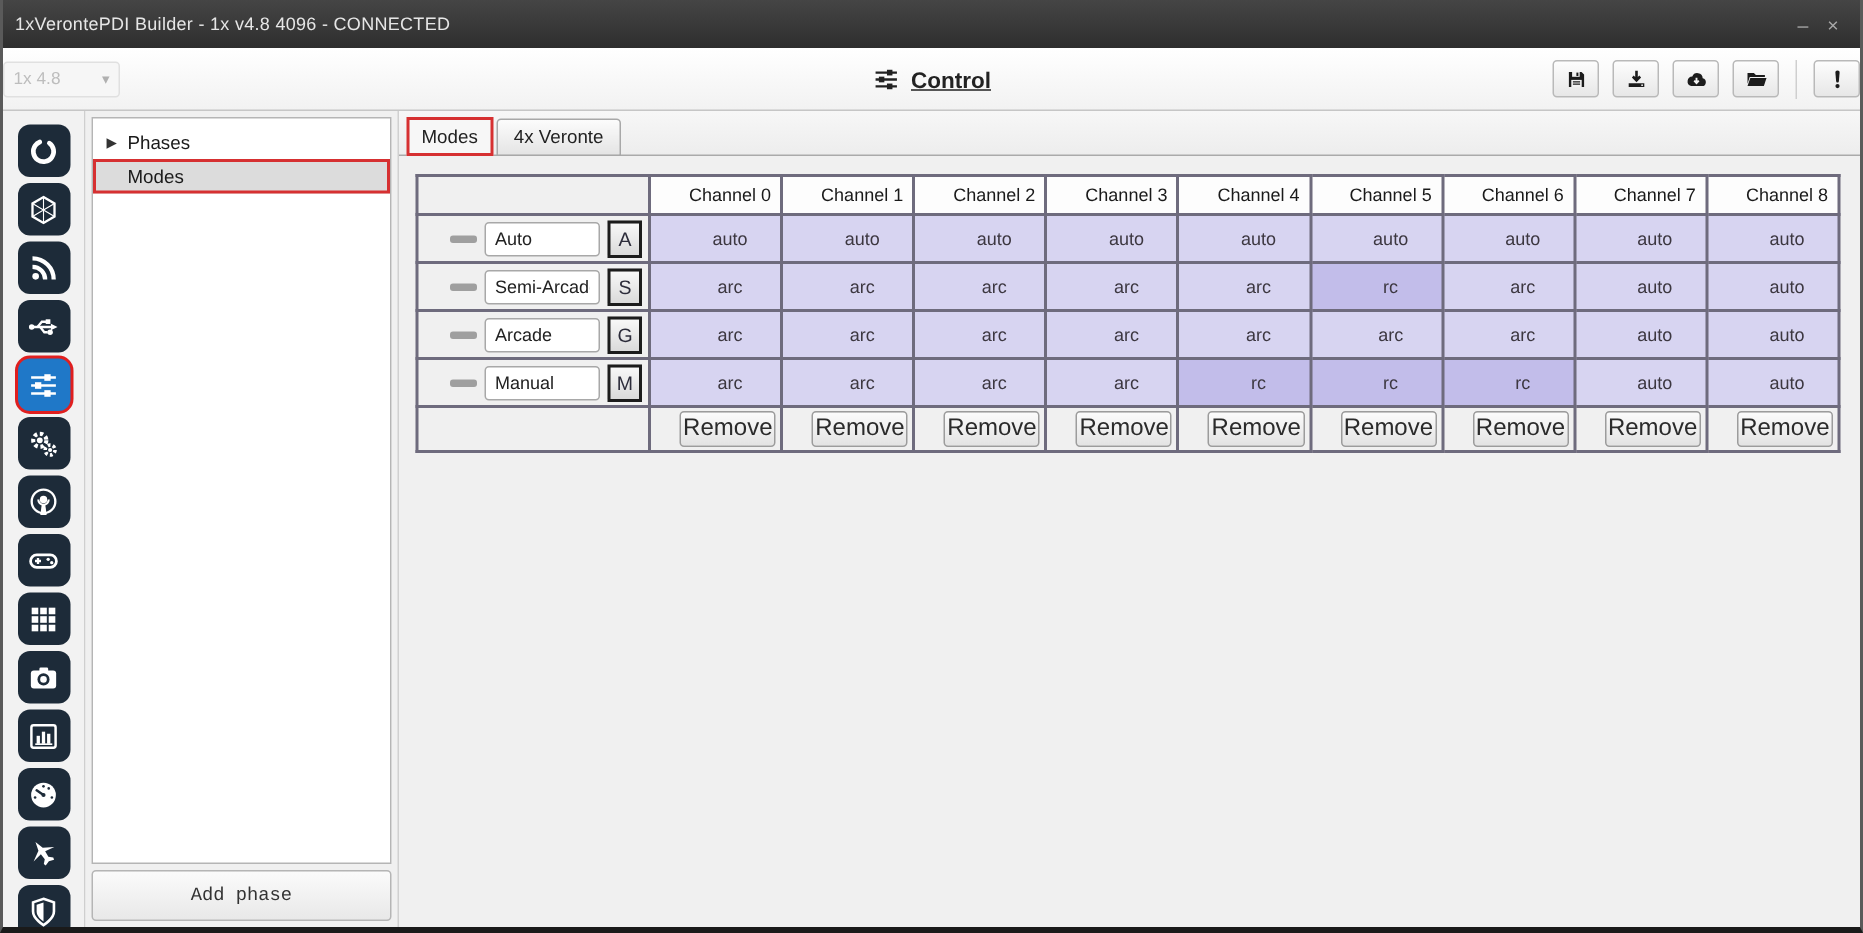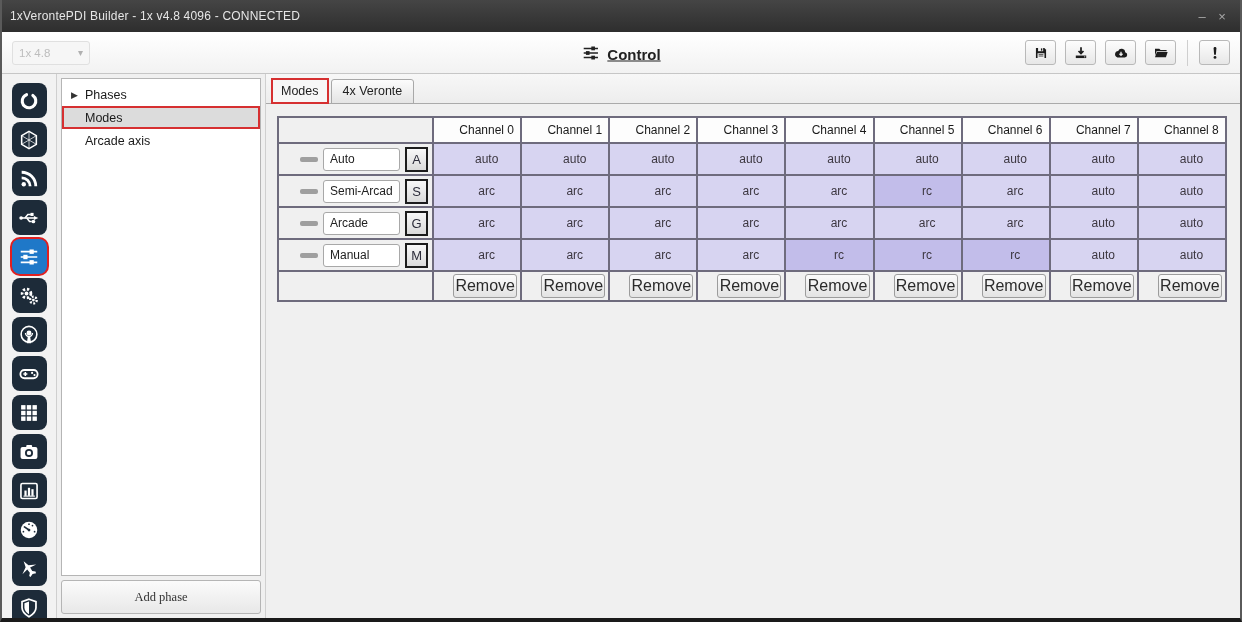--- a/index.html
+++ b/index.html
@@ -10,21 +10,21 @@
             border-bottom:4px solid #1a1a1a; background:#f0f0f0; display:flex; flex-direction:column; overflow:hidden; }
 
   
   .titlebar { height:23px; flex:0 0 23px; background:linear-gradient(#454545,#2e2e2e);
               color:#e6e6e6; font-size:12px; display:flex; align-items:center; padding:16px 8px; }
   .titlebar .title { flex:1; letter-spacing:.2px; }
   .win-btn { color:#a8a8a8; font-size:13px; width:20px; text-align:center; cursor:default; background:none; border:none; }
 
   
   .toolbar { height:42px; flex:0 0 42px; background:linear-gradient(#ffffff,#f2f2f2);
-             border-bottom:1px solid #c6c6c6; display:flex; align-items:center; padding:0 10px; position:relative;gap:34px; }
+             border-bottom:1px solid #c6c6c6; display:flex; align-items:center; padding:0 0; position:relative;gap:34px; }
   .device-select { width:78px; height:24px; background:#f6f6f6; border:1px solid #e0e0e0; border-radius:3px;
                    color:#bdbdbd; font-size:11.5px; display:flex; align-items:center; padding:0 6px; }
   .device-select .caret { margin-left:auto; color:#b0b0b0; font-size:10px; }
   .toolbar-title { position:absolute; left:50%; top:50%; transform:translate(-50%,-50%);
                    display:flex; align-items:flex-end; gap:7px; font-size:15px; font-weight:bold; color:#222;text-decoration:underline; }
   .toolbar-title .ic { width:19px; height:19px; color:#222; }
   .toolbar-actions { margin-left:auto; display:flex; align-items:center; gap:9px; }
   .tb-btn { width:31px; height:25px; background:linear-gradient(#fdfdfd,#e7e7e7); border:1px solid #b9b9b9;
             border-radius:3px; display:flex; align-items:center; justify-content:center; cursor:pointer; }
   .tb-btn .ic { width:16px; height:16px; color:#1c1c1c; }
@@ -44,21 +44,21 @@
   
   .treepanel { width:208px; flex:0 0 208px; background:#f0f0f0; display:flex; flex-direction:column; padding:4px; }
   .treelist { flex:1; background:#ffffff; border:1px solid #b5b5b5; overflow:hidden; padding-top:4px; }
   .tree-item { height:23px; display:flex; align-items:center; font-size:12.5px; color:#1a1a1a;
                border:2px solid transparent; cursor:pointer; }
   .tree-item .arrow { width:14px; margin-left:7px; font-size:9px; color:#333; }
   .tree-item .indent { width:14px; margin-left:7px; }
   .tree-item.selected { background:#dcdcdc; border-color:#d63031; }
   .add-phase { height:34px; flex:0 0 34px; margin-top:4px; background:linear-gradient(#fbfbfb,#e8e8e8);
                border:1px solid #b5b5b5; border-radius:3px; font-size:12.5px; color:#333; cursor:pointer;
-               font-family:Liberation Serif, serif; }
+               font-family:Liberation Mono, monospace; }
 
   
   .mainpanel { flex:1; background:#f0f0f0; border-left:1px solid #d0d0d0; display:flex; flex-direction:column; min-width:0; }
   .tabstrip { height:30px; flex:0 0 30px; background:linear-gradient(#f7f7f7,#ededed); border-bottom:1px solid #aaaaaa;
               display:flex; align-items:flex-end; padding-left:5px; gap:2px; }
   .tab { font-size:12.5px; color:#222; padding:4px 11px 5px; cursor:pointer; margin-bottom:-1px;
          background:linear-gradient(#fcfcfc,#e4e4e4); border:1px solid #a8a8a8; border-radius:3px 3px 0 0; }
   .tab.active { background:#f7f7f7; border:2px solid #d63031; border-radius:0; padding:4px 8px; }
 
   .mainarea { flex:1; padding:12px 11px; overflow:hidden; }
@@ -334,24 +334,20 @@
     <div class="treepanel">
       <div class="treelist">
           <div class="tree-item">
             <span class="arrow">▶</span>
             <span>Phases</span>
           </div>
           <div class="tree-item selected">
             <span class="indent"></span>
             <span>Modes</span>
           </div>
-          <div class="tree-item">
-            <span class="indent"></span>
-            <span>Arcade axis</span>
-          </div>
         </div>
       <button class="add-phase">Add phase</button>
     </div>
 
     <div class="mainpanel">
       <div class="tabstrip">
           <div class="tab active">Modes</div>
           <div class="tab">4x Veronte</div>
         </div>
       <div class="mainarea">

